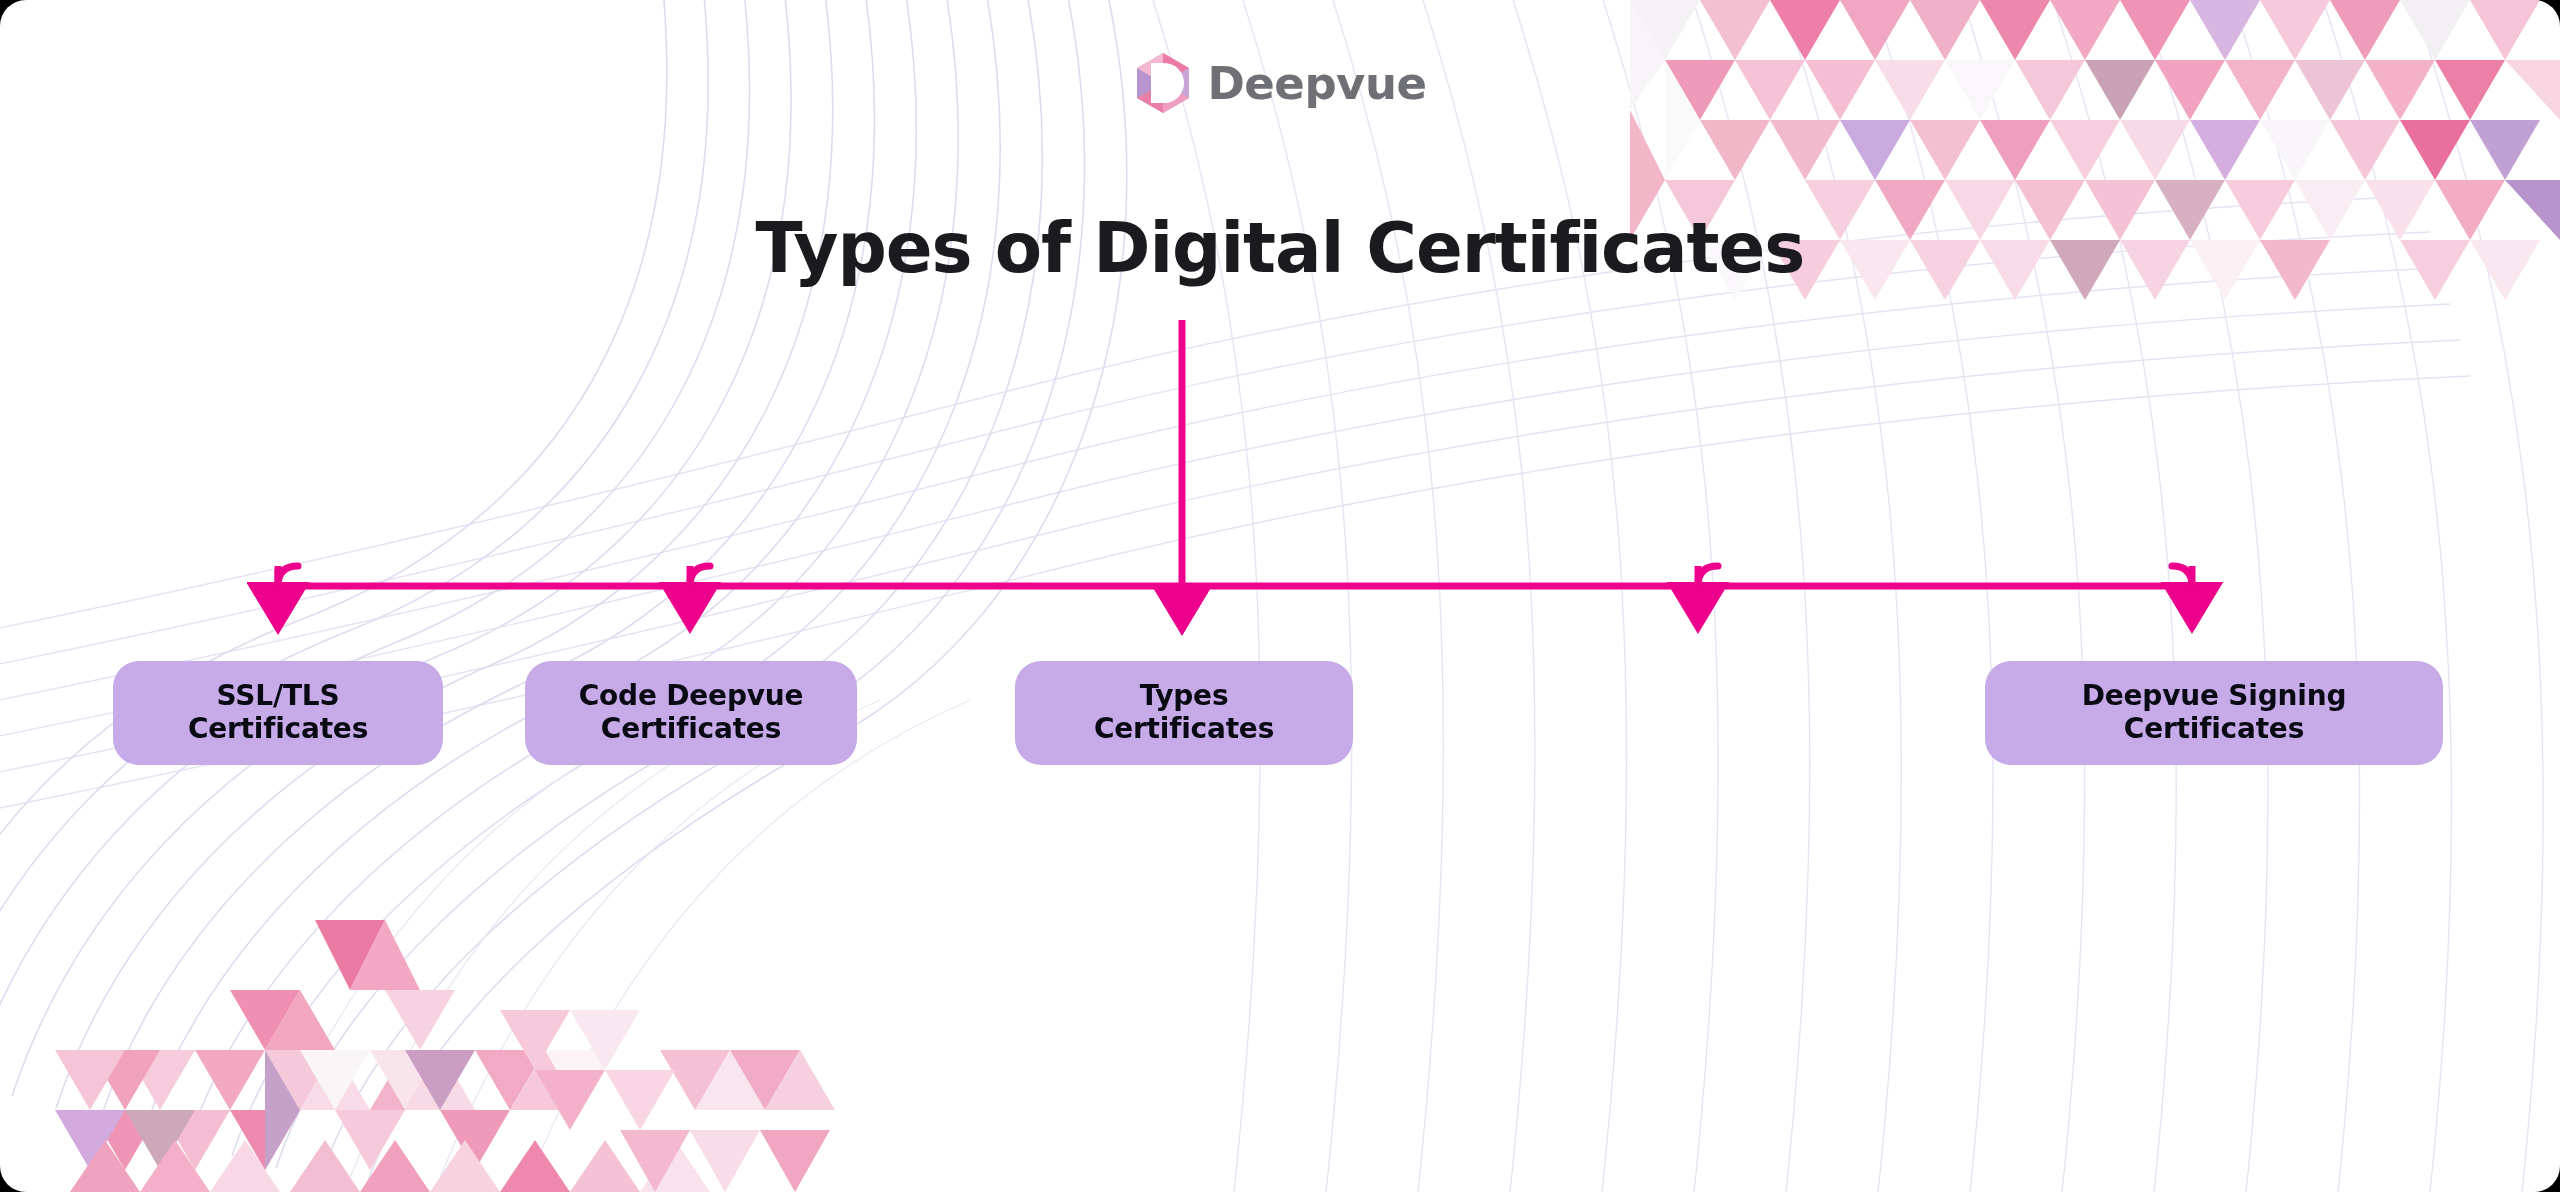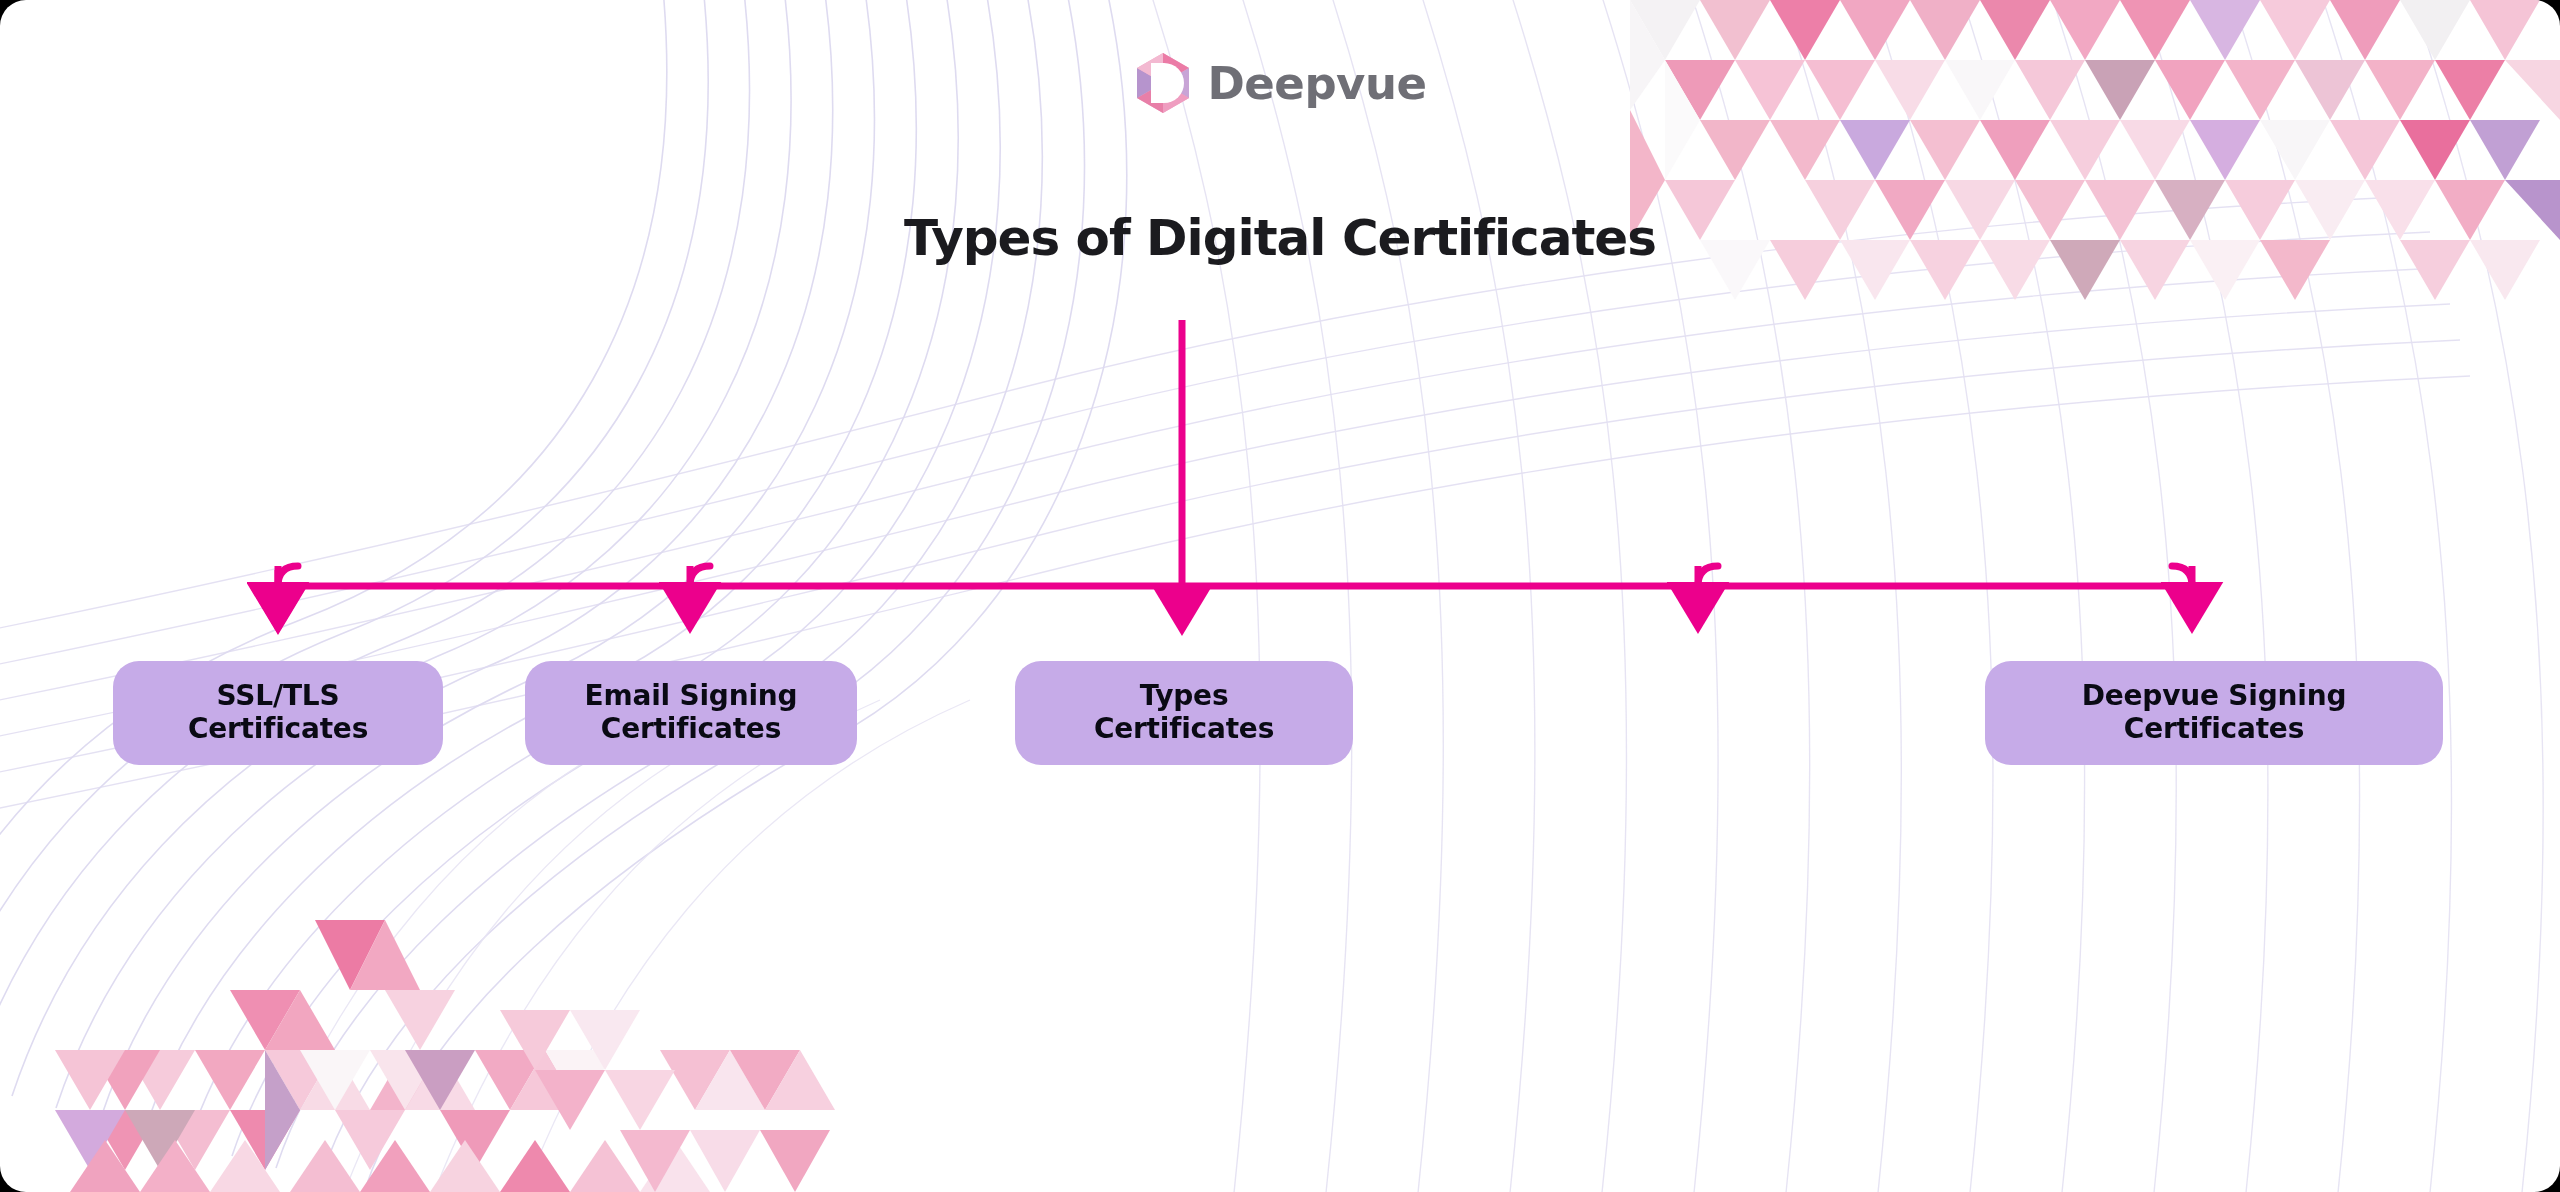--- a/index.html
+++ b/index.html
@@ -53,21 +53,21 @@
     line-height: 1;
   }
 
   
   #page-title {
     position: absolute;
     left: 0; right: 0;
     top: 212px;
     text-align: center;
     font-family: "DejaVu Sans", sans-serif;
-    font-size: 50px;
+    font-size: 69px;
     font-weight: bold;
     letter-spacing: -1px;
     color: #1b1b1f;
     z-index: 6;
     line-height: 1.05;
   }
 
   
   #connectors {
     position: absolute;
@@ -337,21 +337,21 @@
       <path d="M 1718 566 Q 1698 566 1698 586"></path>
       <path d="M 2172 566 Q 2192 566 2192 586"></path>
     </g>
   </svg>
 
   <div class="node" id="node-0">
     <span class="node-label">SSL/TLS
 Certificates</span>
   </div>
   <div class="node" id="node-1">
-    <span class="node-label">Email Signing
+    <span class="node-label">Code Deepvue
 Certificates</span>
   </div>
   <div class="node" id="node-2">
     <span class="node-label">Types
 Certificates</span>
   </div>
   <div class="node" id="node-4">
     <span class="node-label">Deepvue Signing
 Certificates</span>
   </div>

